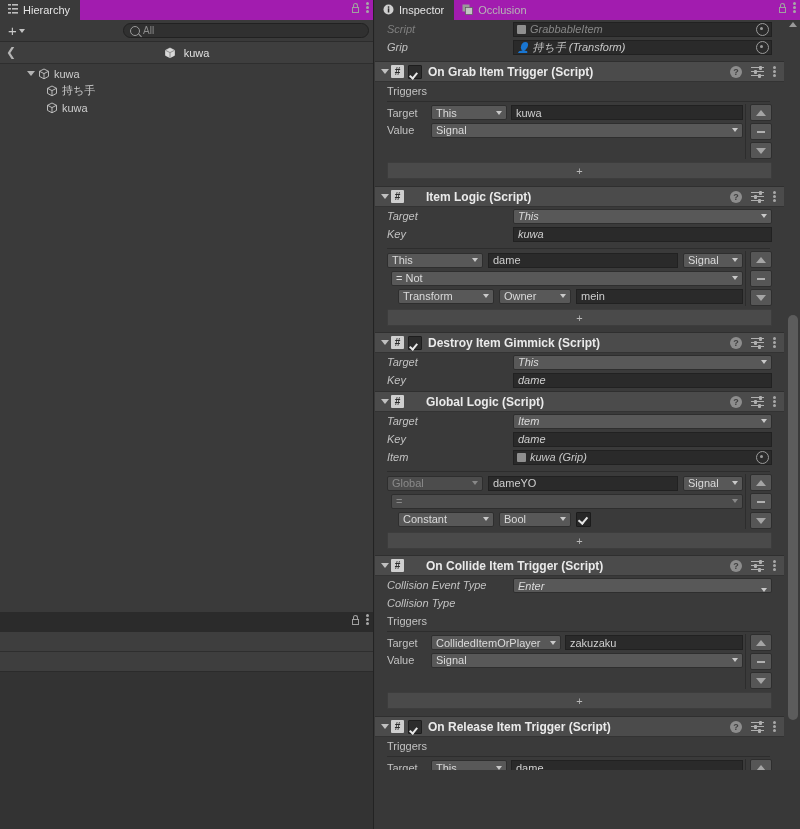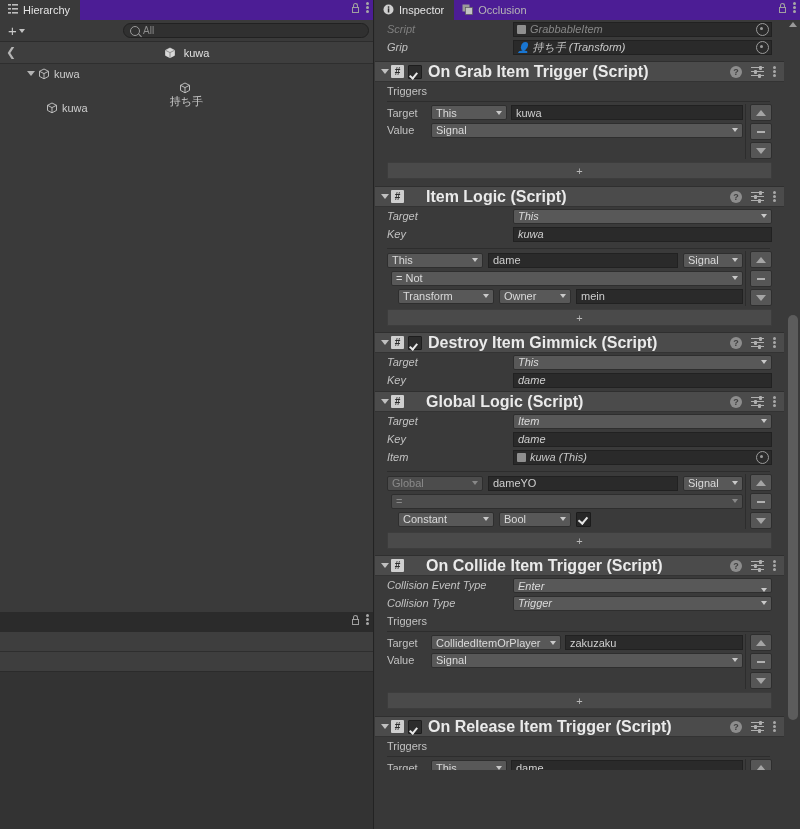--- a/index.html
+++ b/index.html
@@ -10,21 +10,21 @@
     font-size:11px;
     color:#c4c4c4;
     overflow:hidden;
     -webkit-font-smoothing:antialiased;
   }
   .app{position:relative;width:800px;height:829px;}
 
   
   .row{display:flex;align-items:center;}
   .grow{flex:1;}
-  .tabbar{height:20px;background:#4c1d95;display:flex;align-items:center;position:relative;}
+  .tabbar{height:20px;background:#a21caf;display:flex;align-items:center;position:relative;}
   .tab{height:20px;padding:0 10px 0 8px;display:flex;align-items:center;gap:5px;
        font-size:11px;color:#b6b6b6;}
   .tab.active{background:#3a3a3a;color:#e4e4e4;}
   .tabicons{position:absolute;right:4px;top:2px;display:flex;align-items:center;gap:6px;}
   .icn{display:inline-block;}
   .lock{width:9px;height:10px;position:relative;}
   .lock:before{content:"";position:absolute;left:1px;top:4px;width:7px;height:6px;border:1px solid #a0a0a0;background:transparent;box-sizing:border-box;}
   .lock:after{content:"";position:absolute;left:2px;top:0;width:5px;height:5px;border:1px solid #a0a0a0;border-bottom:none;border-radius:3px 3px 0 0;box-sizing:border-box;}
   .kebab{width:3px;height:11px;display:flex;flex-direction:column;justify-content:space-between;}
   .kebab i{display:block;width:3px;height:3px;background:#a8a8a8;border-radius:50%;}
@@ -83,21 +83,21 @@
   .comp-header{height:19px;background:#4b4b4b;display:flex;align-items:center;padding:0 3px;
                border-top:1px solid #2f2f2f;border-bottom:1px solid #333;position:relative;}
   .comp-header .fold{width:13px;display:flex;justify-content:center;}
   .fold i{width:0;height:0;border-left:4px solid transparent;border-right:4px solid transparent;border-top:5px solid #c0c0c0;display:block;}
   .scriptico{width:13px;height:13px;background:#cfcfcf;color:#2b2b2b;font-size:10px;line-height:13px;
              text-align:center;border-radius:1px;font-weight:bold;margin-right:4px;flex:0 0 auto;}
   .chk{width:12px;height:12px;background:#2c2c2c;border:1px solid #1d1d1d;border-radius:1px;margin-right:6px;
        position:relative;flex:0 0 auto;}
   .chk:after{content:"";position:absolute;left:2px;top:5px;width:3px;height:6px;border:solid #e8e8e8;
              border-width:0 2px 2px 0;transform:rotate(40deg);}
-  .comp-title{font-size:16px;color:#eaeaea;font-weight:bold;}
+  .comp-title{font-size:12px;color:#eaeaea;font-weight:bold;}
   .comp-icons{margin-left:auto;display:flex;align-items:center;gap:9px;padding-right:5px;}
   .help{width:12px;height:12px;border-radius:50%;background:#8d8d8d;color:#3f3f3f;font-size:9px;
         line-height:12px;text-align:center;font-weight:bold;}
   .sliders{width:13px;height:11px;position:relative;}
   .sliders i{position:absolute;left:0;width:13px;height:1.4px;background:#b0b0b0;}
   .sliders i:nth-child(1){top:1px;}
   .sliders i:nth-child(2){top:5px;}
   .sliders i:nth-child(3){top:9px;}
   .sliders b{position:absolute;width:3px;height:4px;background:#b0b0b0;border-radius:1px;}
   .sliders b:nth-child(4){top:-0.5px;left:8px;}
@@ -195,21 +195,21 @@
             <i class="tw"></i>
           </span>
         <span class="cube" style="margin-left:2px;">
           <svg width="12" height="12" viewBox="0 0 12 12">
               <path d="M6 1 L10.5 3.3 L10.5 8.4 L6 10.8 L1.5 8.4 L1.5 3.3 Z" fill="none" stroke="#c8c8c8" stroke-width="0.9"></path>
               <path d="M1.5 3.3 L6 5.6 L10.5 3.3 M6 5.6 L6 10.8" fill="none" stroke="#c8c8c8" stroke-width="0.9"></path>
             </svg>
         </span>
         <span>kuwa</span>
       </div>
-      <div class="trow" style="flex-direction:column;">
+      <div class="trow" style="padding-left:46px;">
         <span class="cube">
           <svg width="12" height="12" viewBox="0 0 12 12">
               <path d="M6 1 L10.5 3.3 L10.5 8.4 L6 10.8 L1.5 8.4 L1.5 3.3 Z" fill="none" stroke="#c8c8c8" stroke-width="0.9"></path>
               <path d="M1.5 3.3 L6 5.6 L10.5 3.3 M6 5.6 L6 10.8" fill="none" stroke="#c8c8c8" stroke-width="0.9"></path>
             </svg>
         </span>
         <span>持ち手</span>
       </div>
       <div class="trow" style="padding-left:46px;">
         <span class="cube">
@@ -515,21 +515,21 @@
       <div class="fieldrow">
         <span class="flabel">Key</span>
         <div class="textfield grow" style="margin-right:12px;">
           <span>dame</span>
         </div>
       </div>
       <div class="fieldrow">
         <span class="flabel">Item</span>
         <div class="objfield">
           <span class="minicube"></span>
-          <span>kuwa (This)</span>
+          <span>kuwa (Grip)</span>
           <span class="tgt"></span>
         </div>
       </div>
       <div style="height:4px"></div>
       <div class="divider"></div>
       <div class="listblock">
         <div class="lcontent">
           <div class="row" style="height:18px;gap:5px;">
             <div class="popup dim" style="width:96px;">
               <span>Global</span>
@@ -602,24 +602,20 @@
       </div>
       <div class="fieldrow">
         <span class="flabel">Collision Event Type</span>
         <div class="popup grow" style="margin-right:12px;align-items:flex-end;">
           <span>Enter</span>
             <span class="pc"></span>
         </div>
       </div>
       <div class="fieldrow">
         <span class="flabel">Collision Type</span>
-        <div class="popup grow" style="margin-right:12px;">
-          <span>Trigger</span>
-            <span class="pc"></span>
-        </div>
       </div>
       <div class="sectlabel">Triggers</div>
       <div class="divider"></div>
       <div class="listblock">
         <div class="lcontent">
           <div class="row" style="height:17px;gap:4px;">
             <span style="width:40px;color:#c2c2c2;">Target</span>
             <div class="popup" style="width:130px;">
               <span>CollidedItemOrPlayer</span>
                 <span class="pc"></span>

